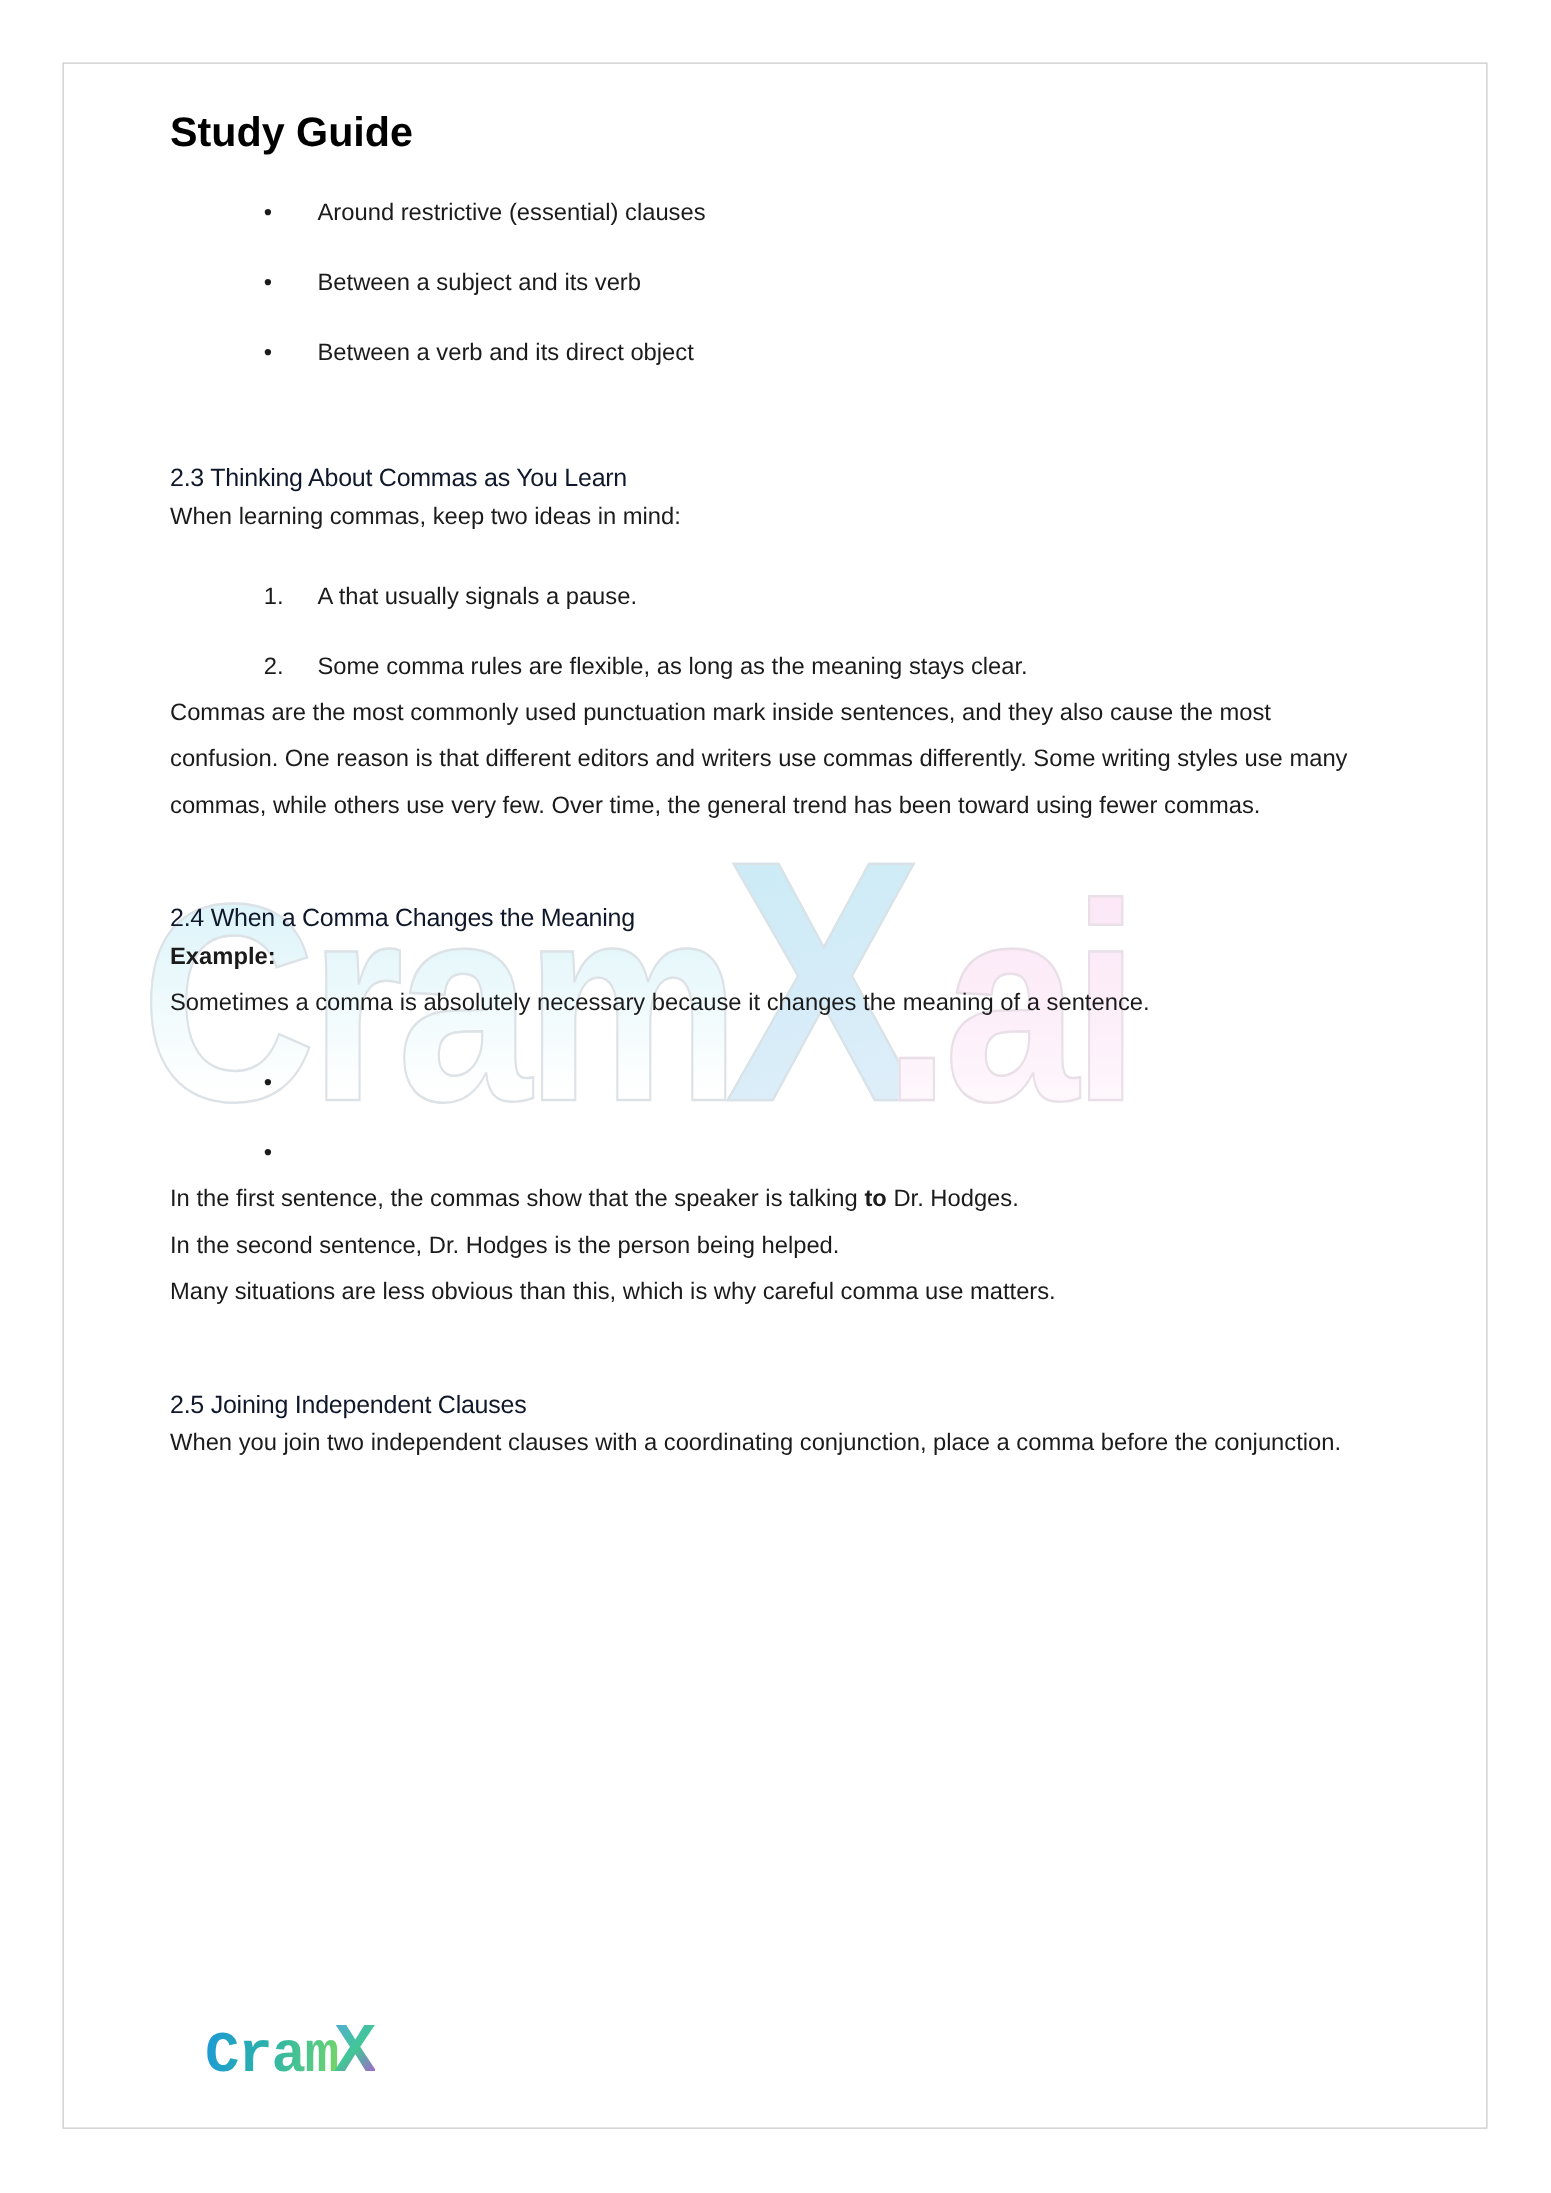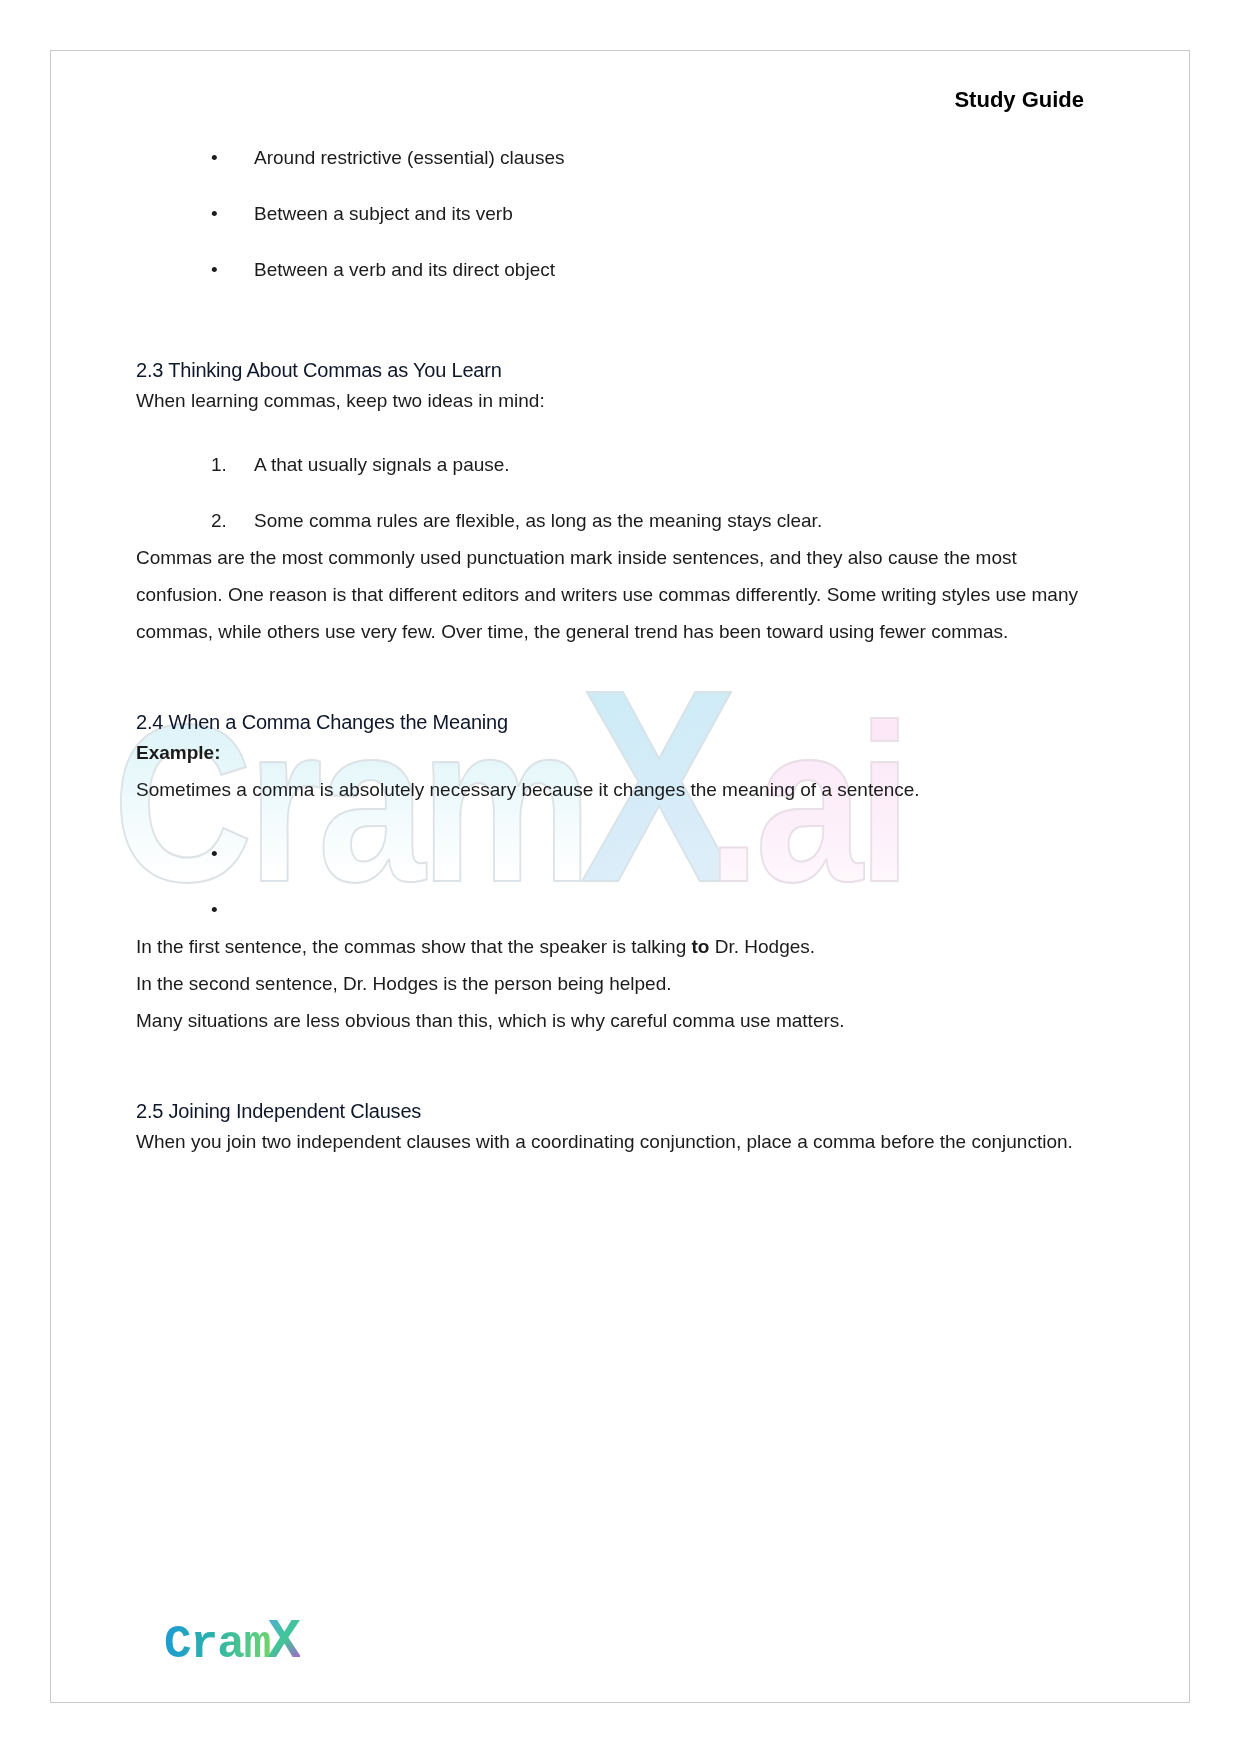--- a/index.html
+++ b/index.html
@@ -13,22 +13,22 @@
     width: 1140px; height: 1653px;
     background: #ffffff; border: 1px solid #c9c9c9;
     box-sizing: border-box; overflow: hidden;
   }
   .content {
     position: relative; z-index: 2;
     padding: 0 105px 0 85px;
   }
   .doc-title {
     margin: 36px 0 0 0;
-    font-size: 22px; font-weight: bold; color: #000;
-    text-align: right; line-height: 1.15;
+    font-size: 33px; font-weight: bold; color: #000;
+    text-align: left; line-height: 1.15;
   }
   .body-text { font-size: 19px; line-height: 37px; }
   p.block { margin: 0; }
   .mt-intro   { margin-top: 62px; }
   .mt-std     { margin-top: 21px; }
   .mt-lead    { margin-top: 36px; }
   .h2 {
     margin: 60px 0 0 0;
     font-size: 20px; font-weight: normal; color: #0f172a;
     line-height: 1.2; letter-spacing: -0.2px;

